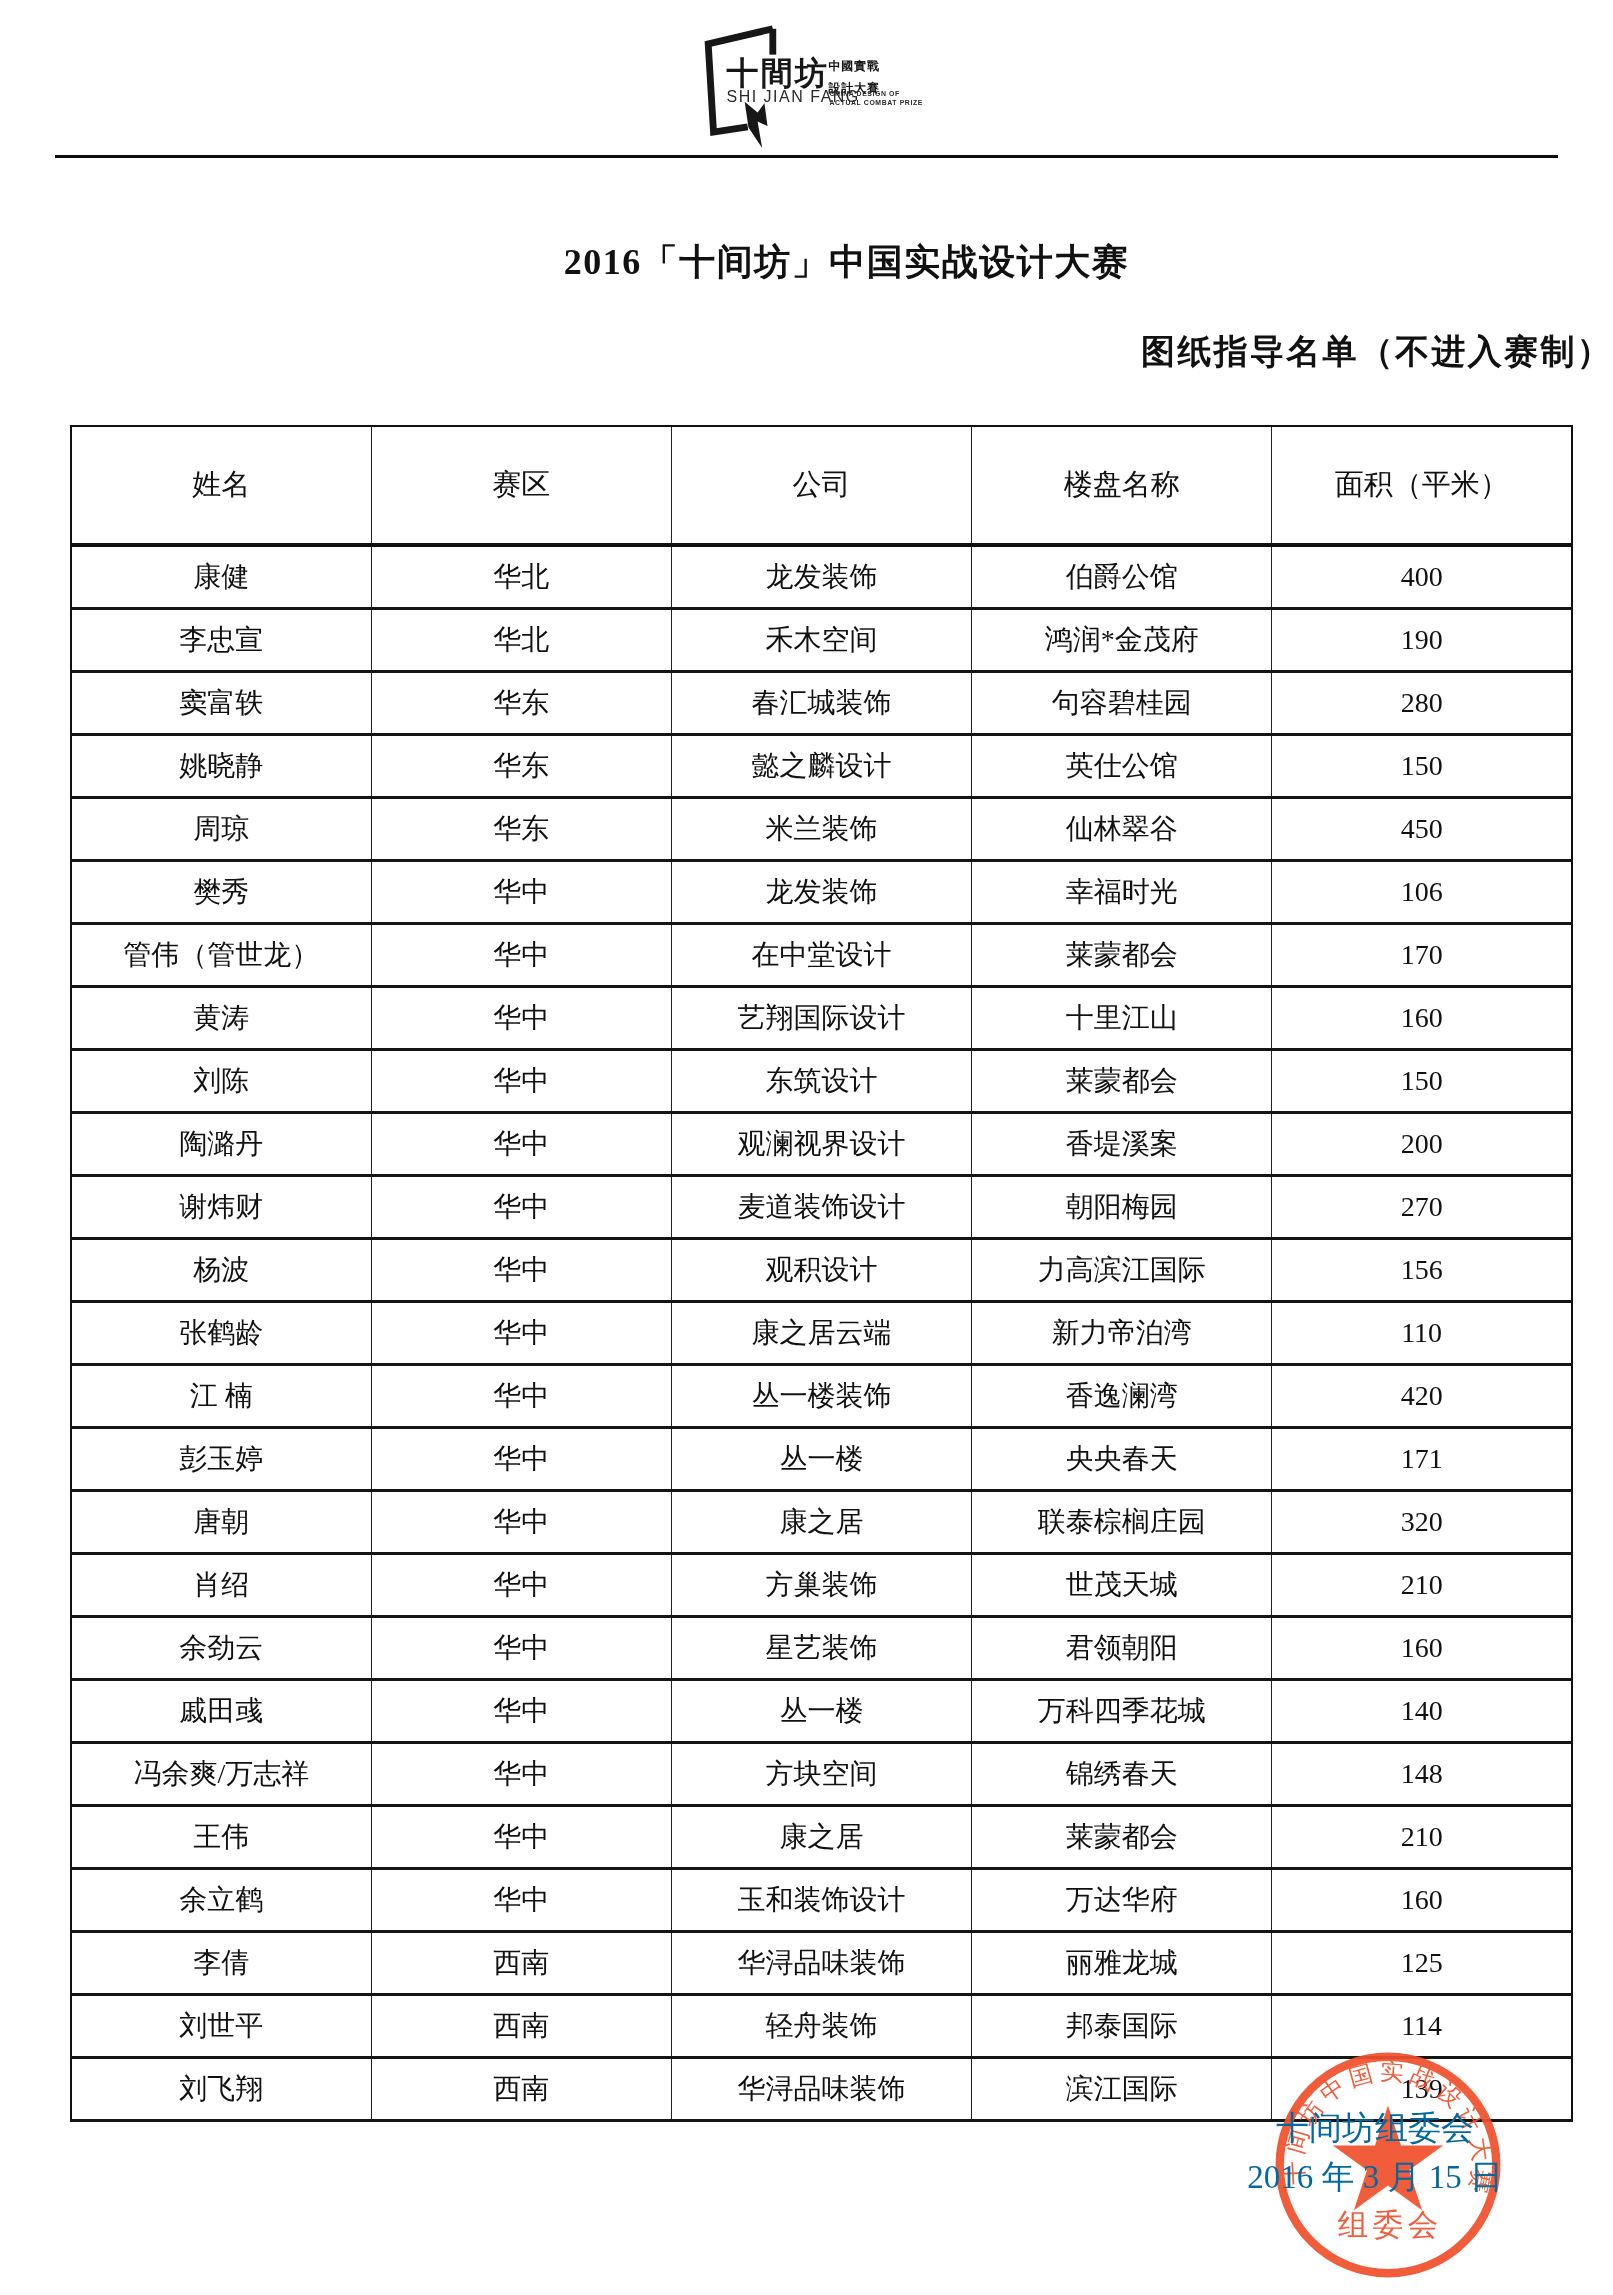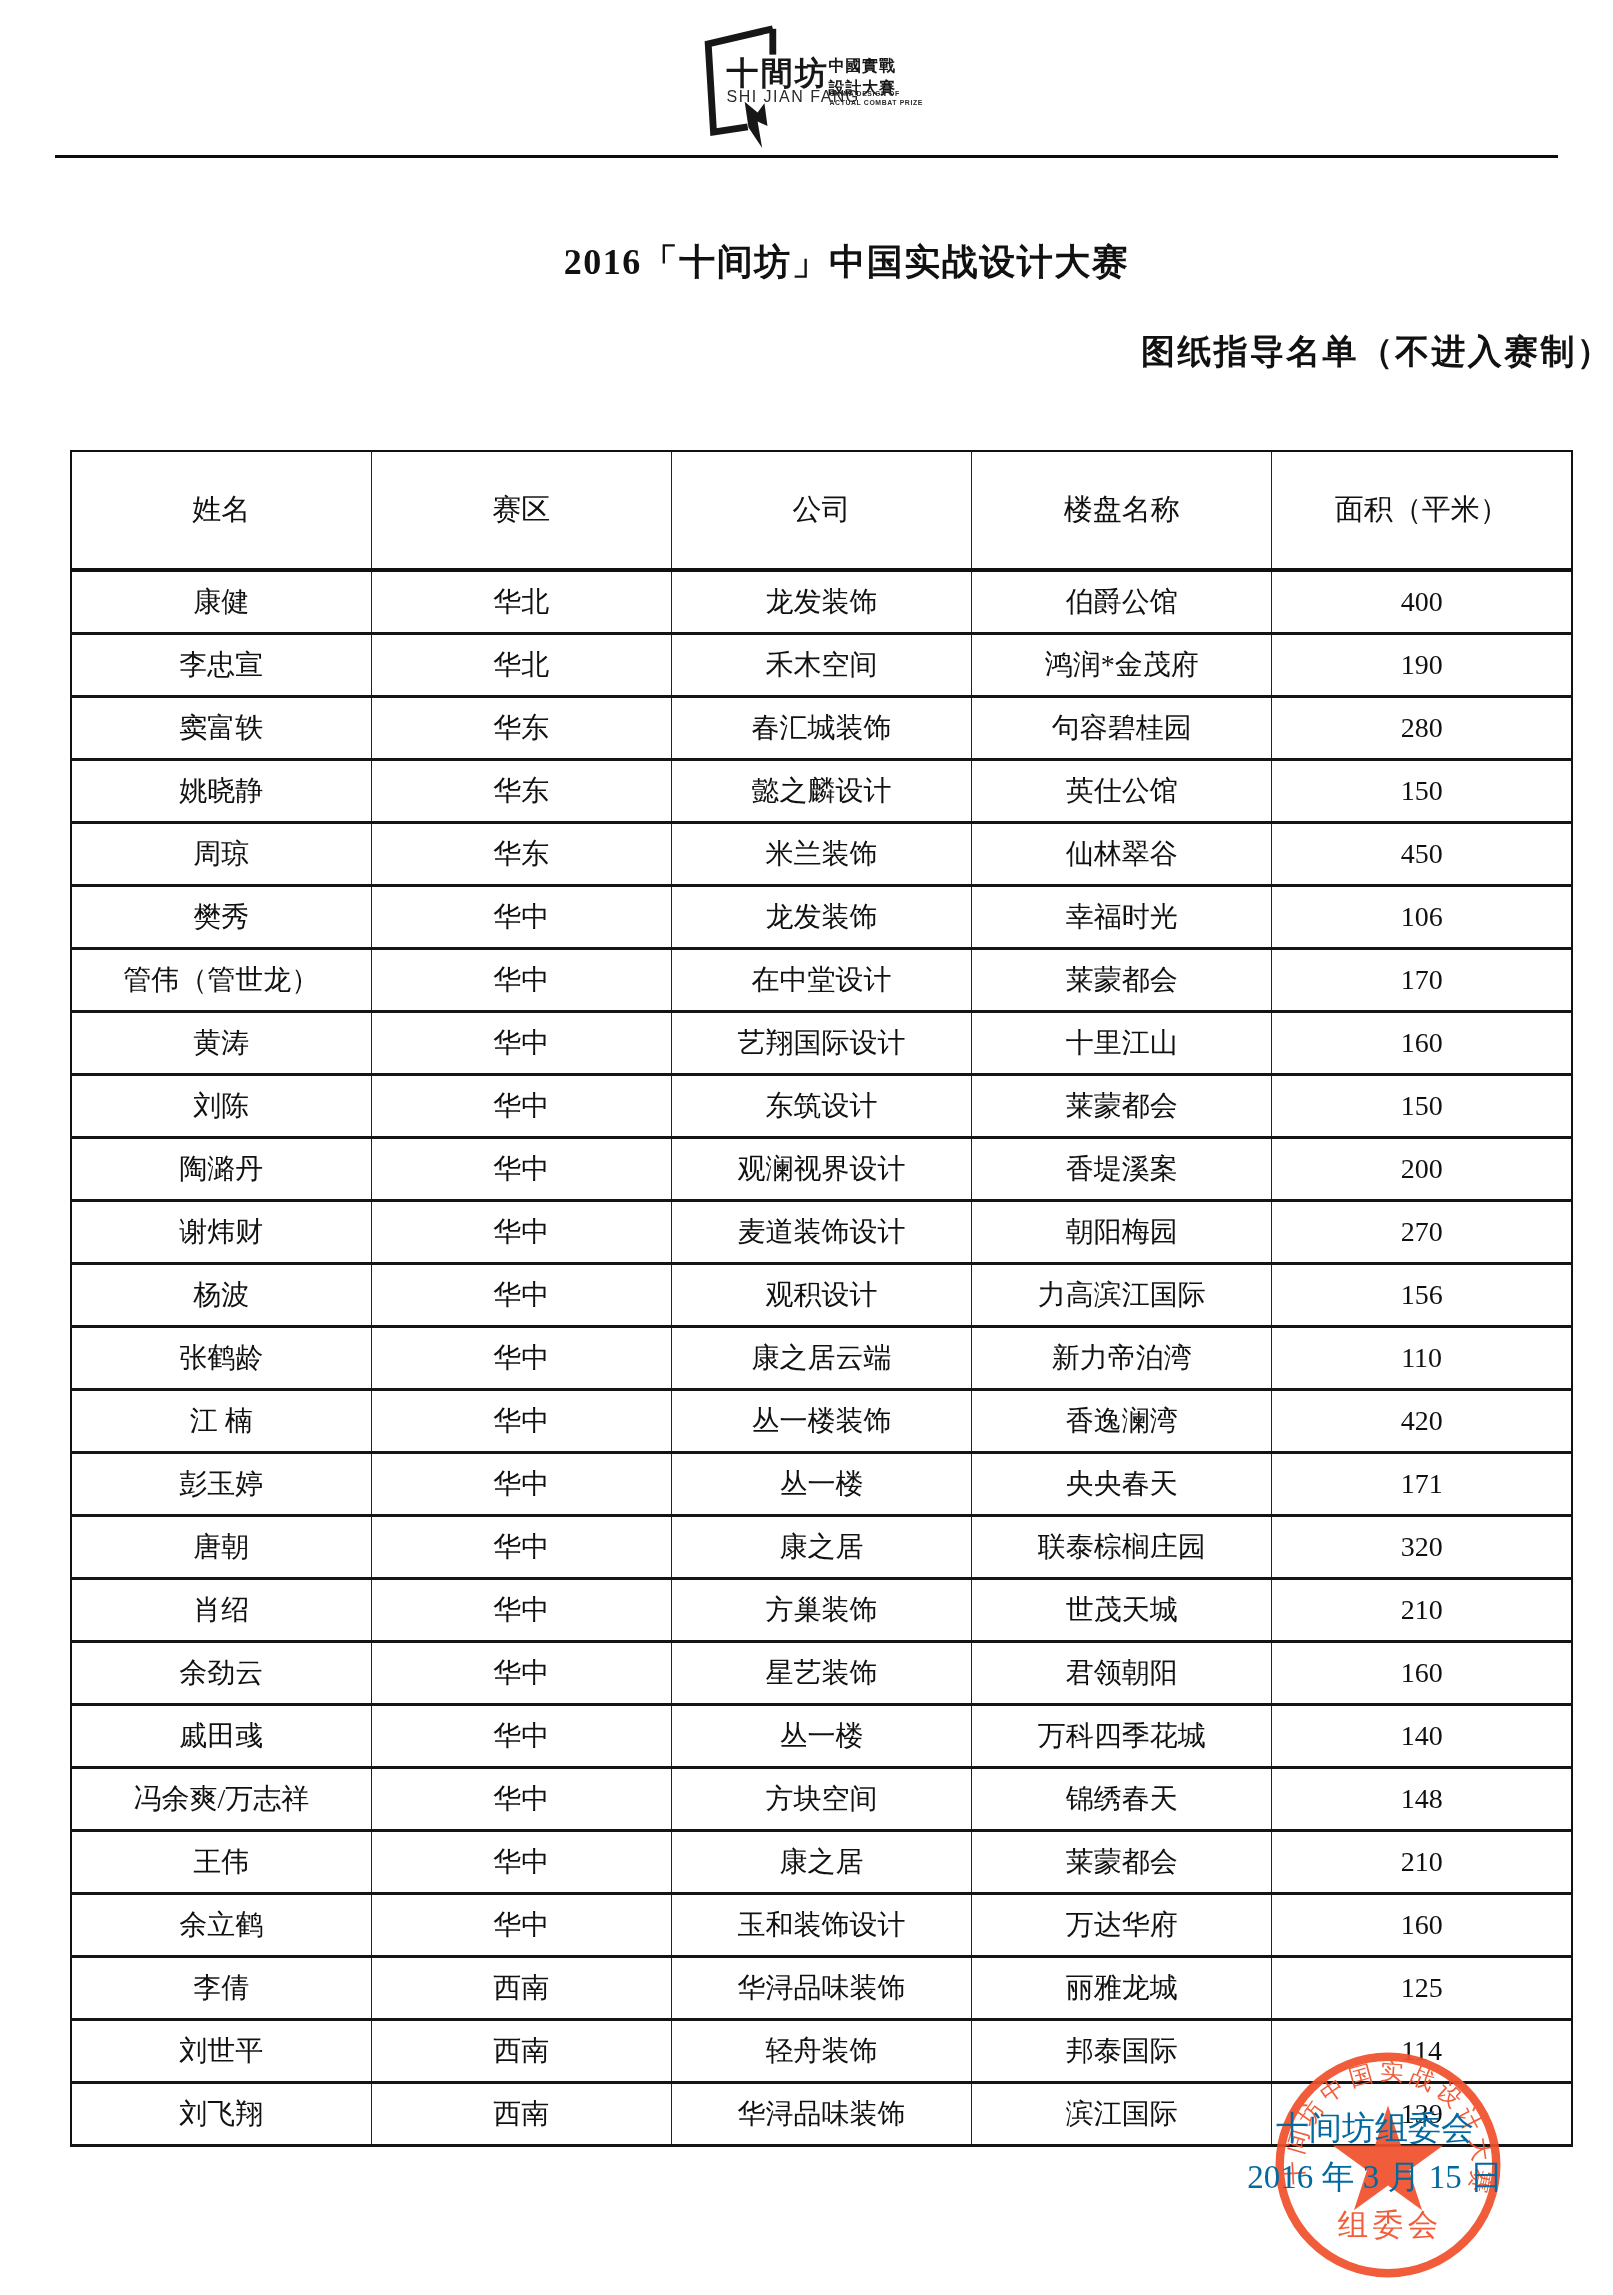--- a/index.html
+++ b/index.html
@@ -10,38 +10,38 @@
     font-family:"Liberation Serif","DejaVu Serif",serif;
     color:#111;
     overflow:hidden;
   }
   
   .logo{position:absolute;left:50%;top:9.1px;transform:translateX(-50%);
         width:228px;height:146px;}
   .logo svg{position:absolute;left:0;top:0;}
   .logo-cn-main{position:absolute;left:34px;top:43px;font-size:32px;font-weight:bold;
         letter-spacing:2.3px;color:#171717;white-space:nowrap;}
-  .logo-cn-right{position:absolute;left:136px;top:46px;font-size:16px;font-weight:bold;
+  .logo-cn-right{position:absolute;left:136px;top:46px;font-size:12px;font-weight:bold;
         line-height:22px;color:#171717;white-space:nowrap;letter-spacing:0.8px;}
   .logo-en-main{position:absolute;left:34px;top:79px;font-size:16px;font-weight:400;
         letter-spacing:1.5px;color:#2a2a2a;white-space:nowrap;
         font-family:"Liberation Sans","DejaVu Sans",sans-serif;}
   .logo-en-small{position:absolute;left:137px;top:81px;font-size:6.9px;font-weight:bold;
         letter-spacing:0.6px;line-height:8.4px;color:#2a2a2a;white-space:nowrap;
         font-family:"Liberation Sans","DejaVu Sans",sans-serif;}
   
   .divider{position:absolute;left:55px;right:55px;top:155px;height:3px;background:#0c0c0c;}
   
   .title{position:absolute;left:0;top:238px;width:100%;text-align:center;
         font-size:36px;font-weight:bold;letter-spacing:1.5px;margin-left:40px;}
   .subtitle{position:absolute;left:0;top:329px;width:100%;text-align:right;
         font-size:34px;font-weight:bold;letter-spacing:2.3px;}
   
   table.roster{position:absolute;left:70px;top:425px;width:1503px;
-        border-collapse:collapse;table-layout:fixed;margin-top:25px;}
+        border-collapse:collapse;table-layout:fixed;}
   table.roster col{width:20%;}
   table.roster th{
         height:114px;font-size:29px;font-weight:normal;text-align:center;vertical-align:middle;
         border-left:1.5px solid #222;border-right:1.5px solid #222;
         border-top:2.3px solid #111;border-bottom:4.6px solid #111;}
   table.roster td{
         height:58px;font-size:28px;text-align:center;vertical-align:middle;
         border-left:1.5px solid #222;border-right:1.5px solid #222;
         border-bottom:3px solid #151515;
         overflow:hidden;white-space:nowrap;}

